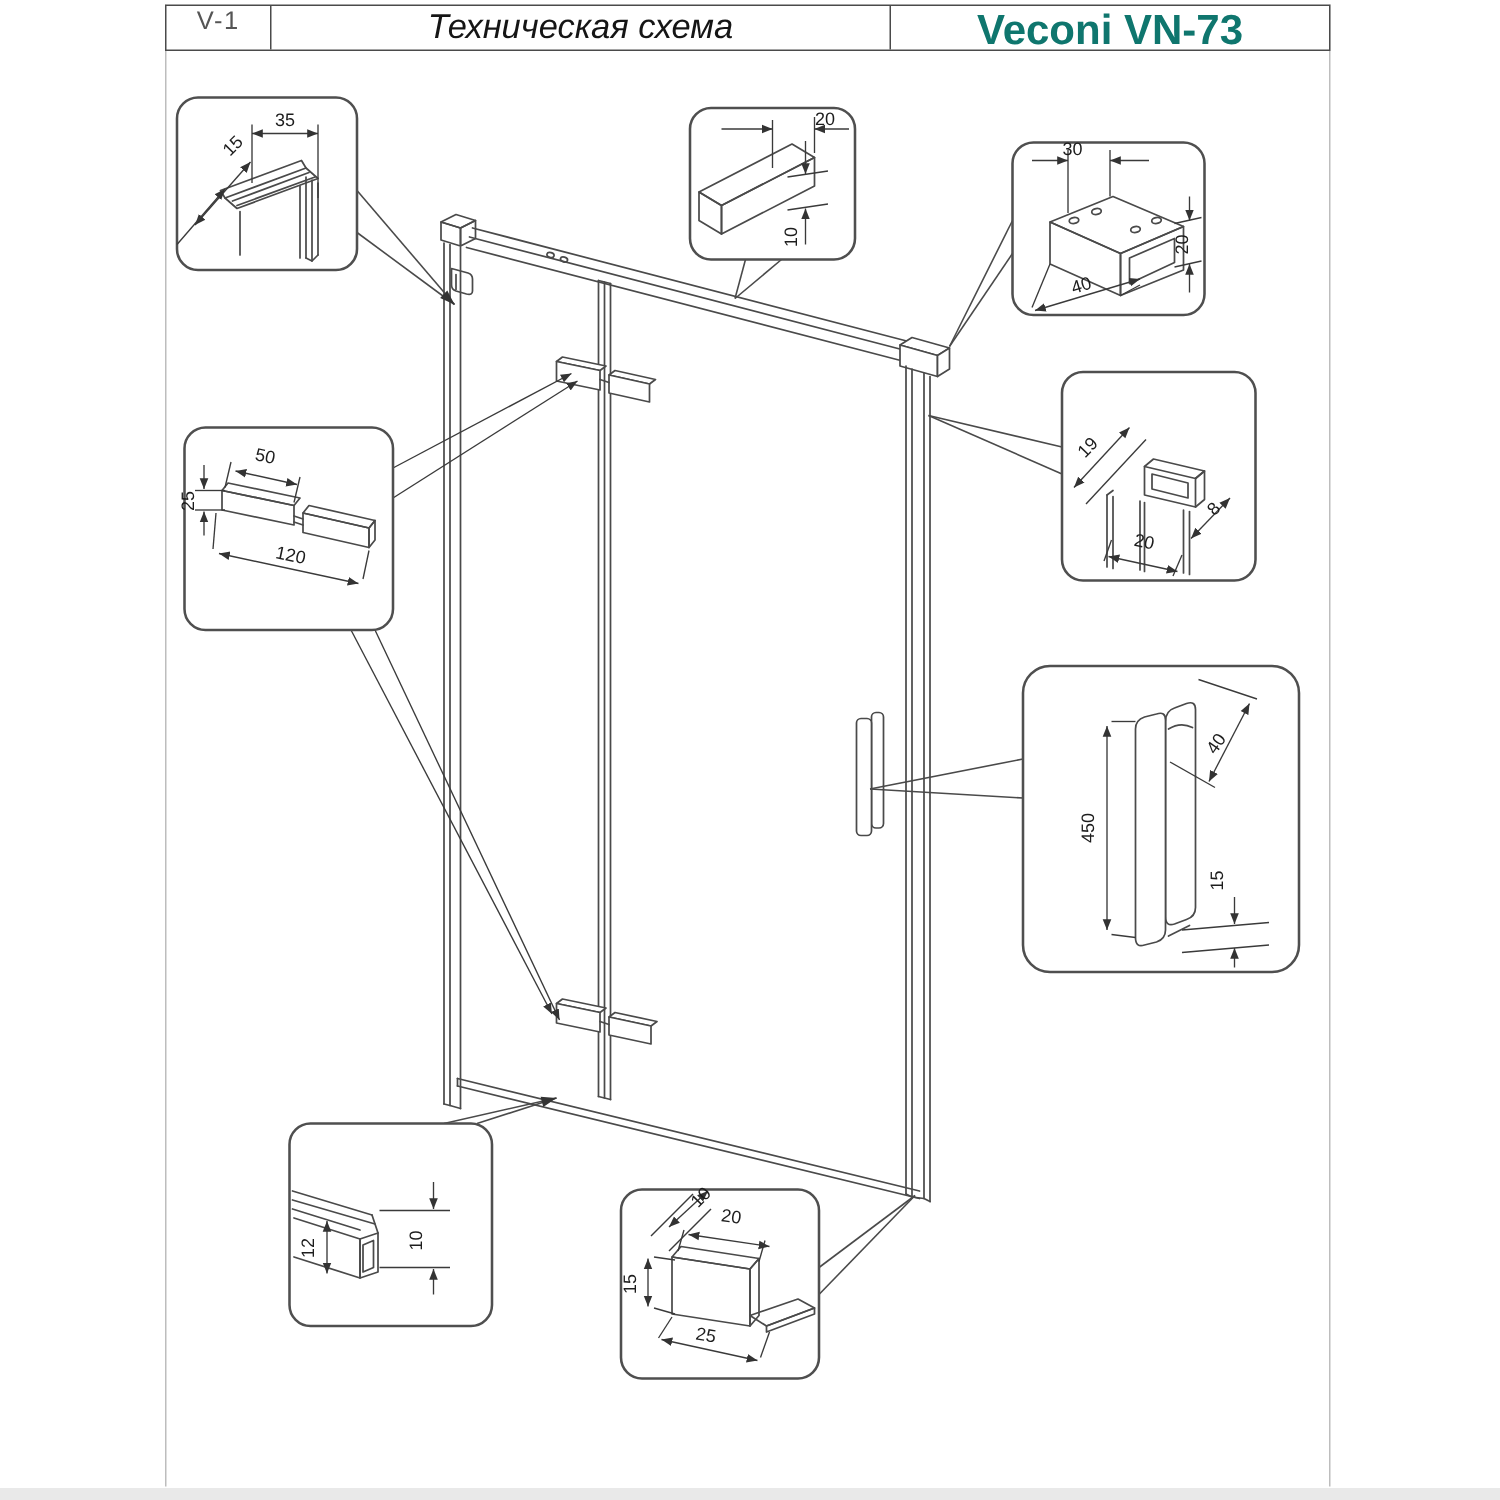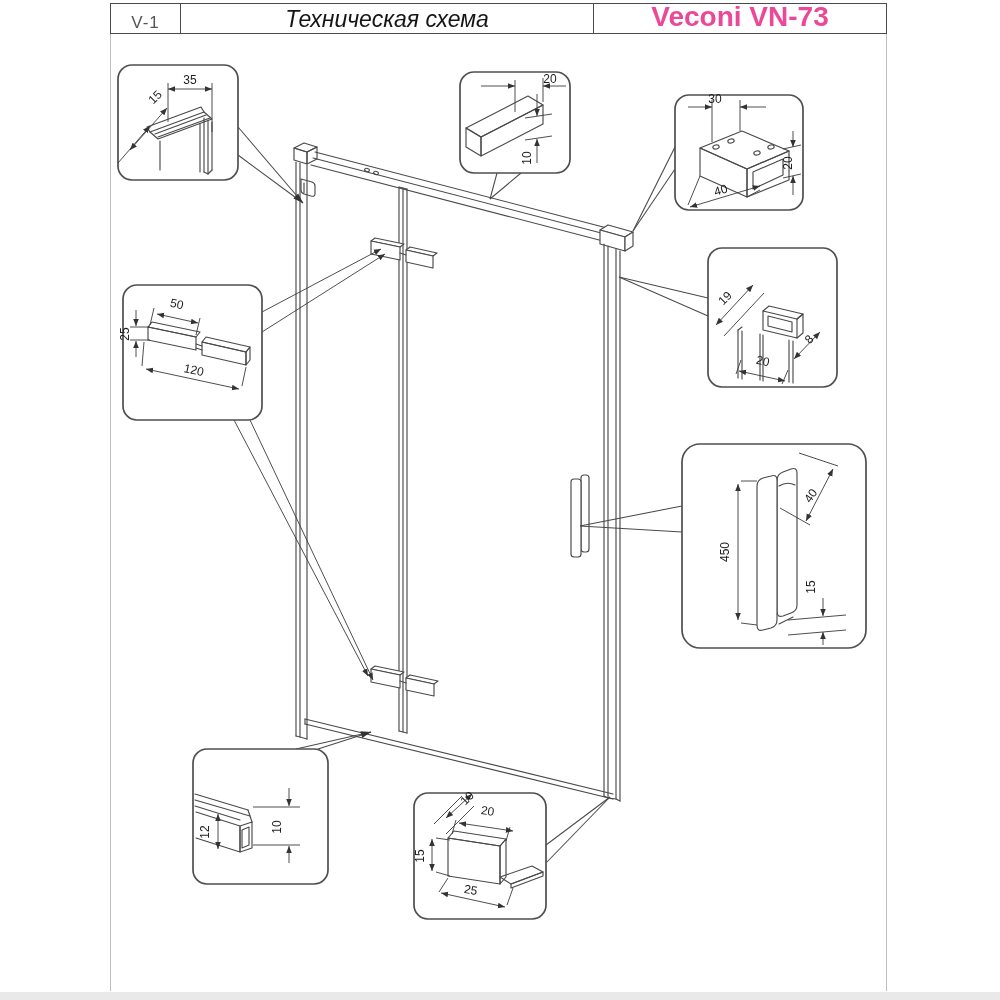--- a/index.html
+++ b/index.html
@@ -1,23 +1,23 @@
 <!DOCTYPE html>
 <html><head>
 <meta charset="utf-8">
 <style>
   html,body{margin:0;padding:0;background:#fff;}
   .page{position:relative;width:1000px;height:1000px;background:#fff;overflow:hidden;
         font-family:"Liberation Sans",sans-serif;}
   .titleblock{position:absolute;left:110px;top:3px;width:777px;height:31px;
         border:1px solid #4a4a4a;display:flex;box-sizing:border-box;background:#fff;z-index:5;}
-  .tb-cell{display:flex;align-items:flex-end;justify-content:center;height:100%;box-sizing:border-box;}
+  .tb-cell{display:flex;align-items:flex-start;justify-content:center;height:100%;box-sizing:border-box;}
   .tb-code{width:70px;border-right:1px solid #4a4a4a;font-size:17px;color:#555;letter-spacing:1px;}
   .tb-title{flex:1;border-right:1px solid #4a4a4a;font-size:23px;color:#151515;font-style:italic;}
-  .tb-product{width:292px;font-size:28px;font-weight:bold;color:#ec4899;}
+  .tb-product{width:292px;font-size:28px;font-weight:bold;color:#0f766e;}
   svg{position:absolute;left:0;top:0;}
   .d{stroke:#4a4a4a;stroke-width:1.15;fill:none;stroke-linejoin:round;stroke-linecap:round;}
   .df{stroke:#4a4a4a;stroke-width:1.15;fill:#fff;stroke-linejoin:round;}
   .dim{stroke:#3a3a3a;stroke-width:0.9;fill:none;}
   .tail{stroke:#4a4a4a;stroke-width:1.05;fill:none;}
   .box{fill:#fff;stroke:#4f4f4f;stroke-width:1.7;}
   .ah{fill:#333;stroke:none;}
   text.dl{font-family:"Liberation Sans",sans-serif;font-size:12px;fill:#1d1d1d;}
   .strip{fill:#e9e9e9;}
   .border{stroke:#bdbdbd;stroke-width:1;}

